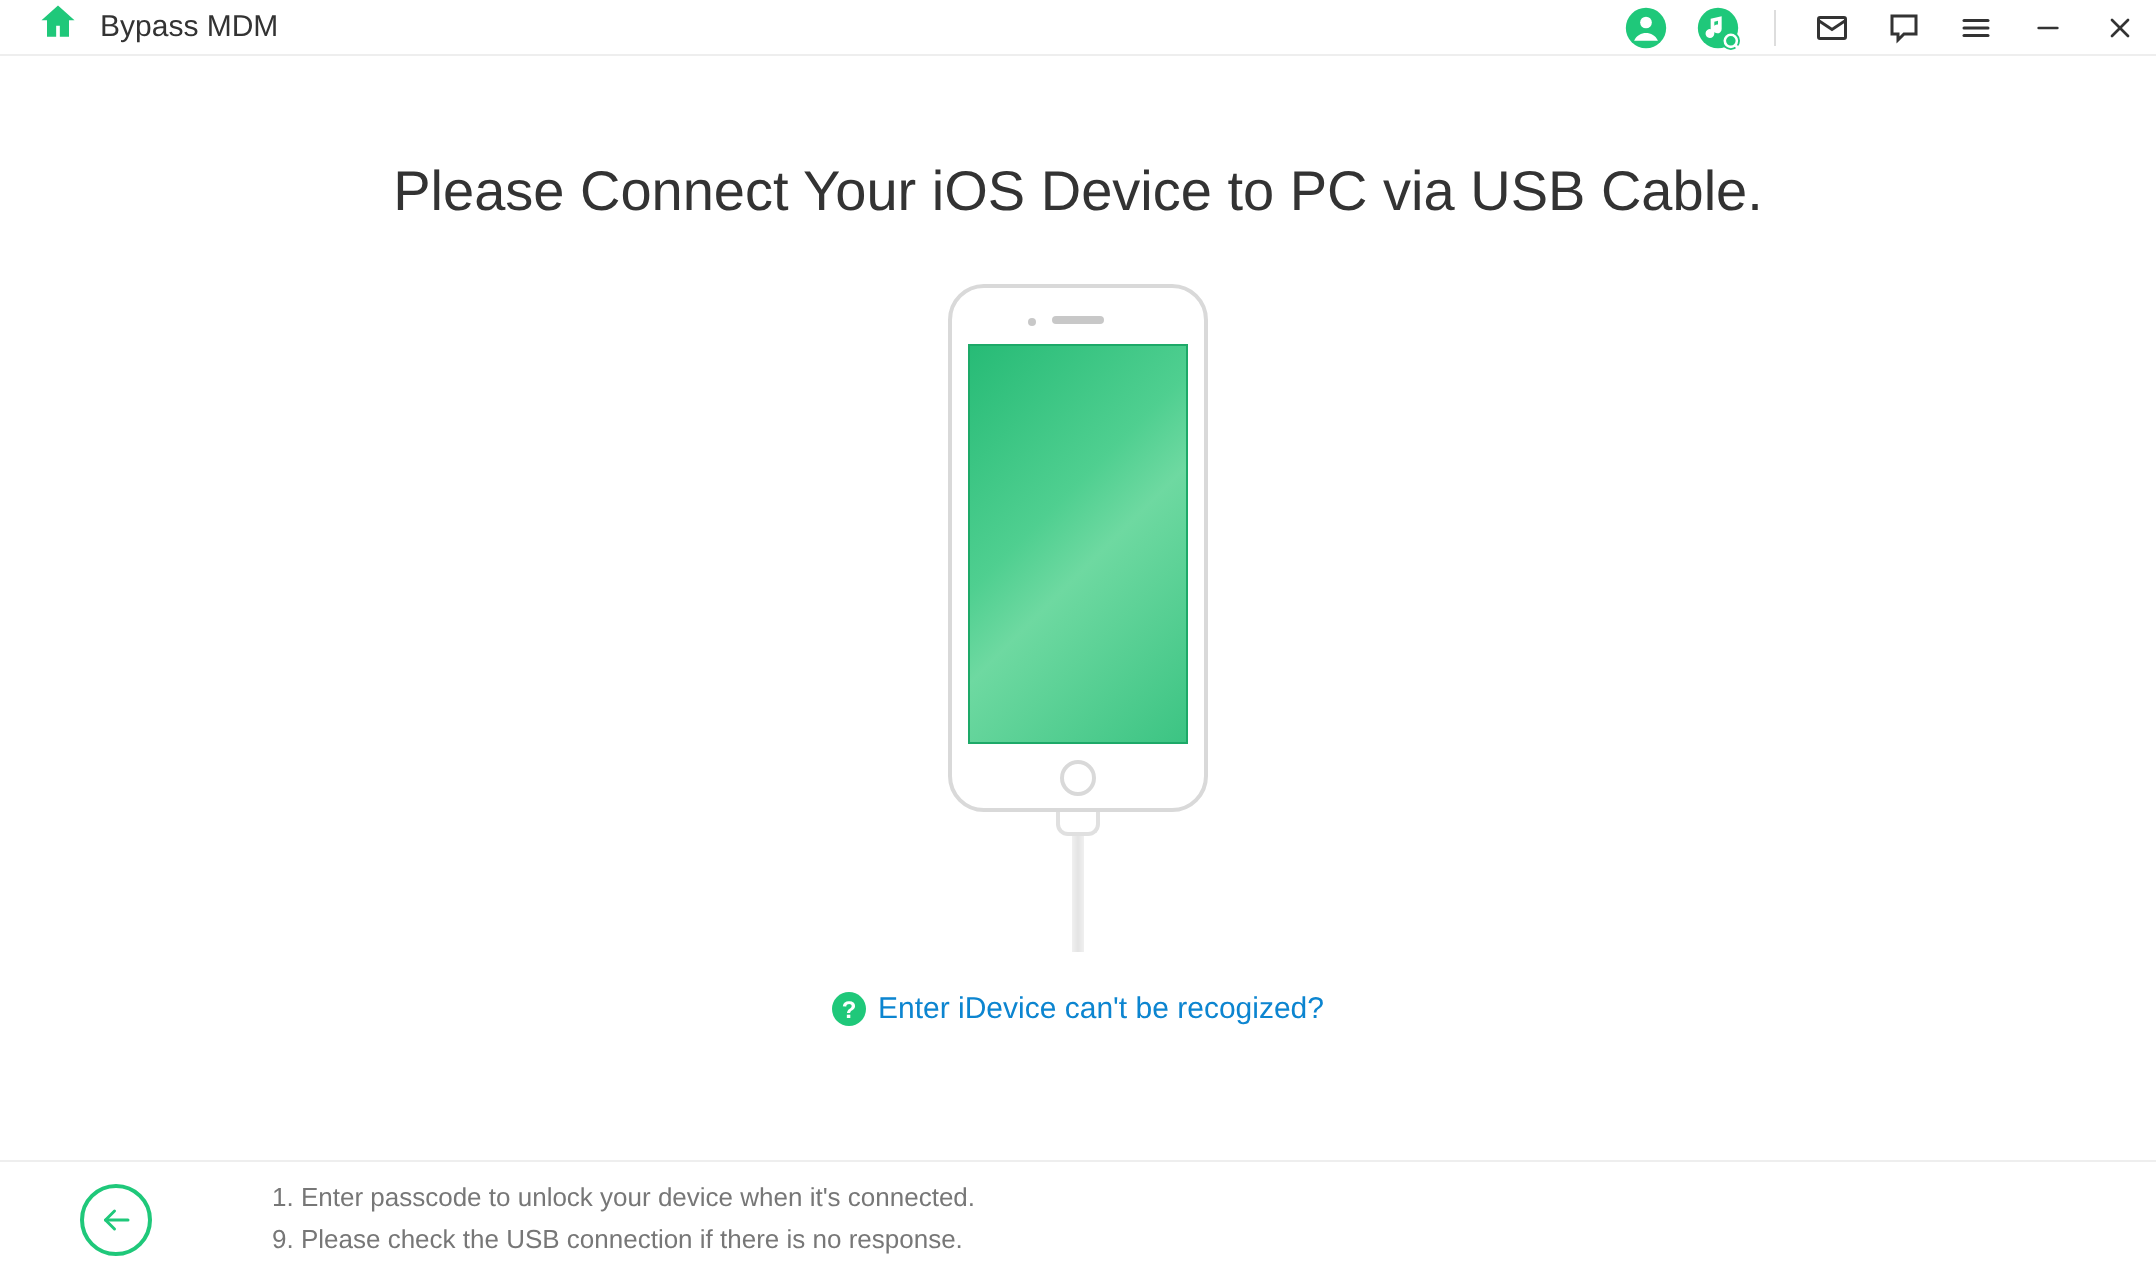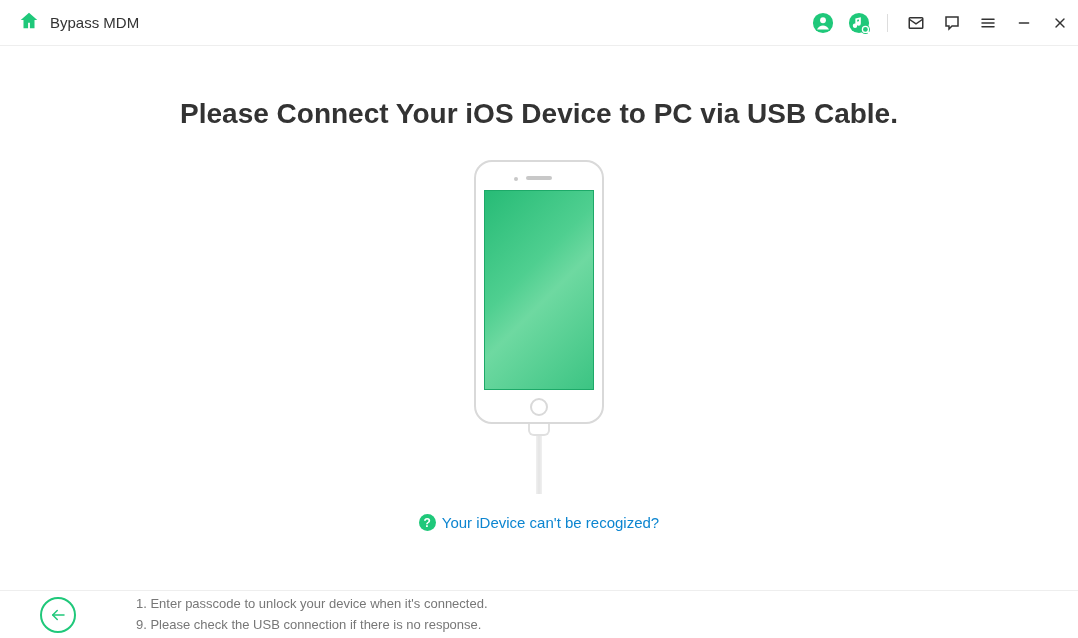--- a/index.html
+++ b/index.html
@@ -6,21 +6,21 @@
     body {
       font-family: -apple-system, BlinkMacSystemFont, "Segoe UI", Arial, sans-serif;
       background: #ffffff;
       width: 1078px;
       height: 638px;
       overflow: hidden;
       display: flex;
       flex-direction: column;
     }
     .header {
-      height: 46px;
+      height: 28px;
       display: flex;
       align-items: center;
       justify-content: space-between;
       padding: 0 2px 0 18px;
       border-bottom: 1px solid #eeeeee;
     }
     .header-left {
       display: flex;
       align-items: center;
       gap: 10px;
@@ -57,21 +57,21 @@
     .main {
       flex: 1;
       display: flex;
       flex-direction: column;
       align-items: center;
       position: relative;
     }
     .heading {
       margin-top: 52px;
       font-size: 28px;
-      font-weight: 700;
+      font-weight: 400;
       color: #333333;
       text-align: center;
     }
     .phone-stage {
       margin-top: 30px;
       display: flex;
       flex-direction: column;
       align-items: center;
     }
     .phone {
@@ -143,21 +143,21 @@
       background: #1fc87a;
       color: #ffffff;
       border-radius: 50%;
       display: flex;
       align-items: center;
       justify-content: center;
       font-size: 12px;
       font-weight: bold;
     }
     .footer {
-      height: 48px;
+      height: 58px;
       border-top: 1px solid #eeeeee;
       display: flex;
       align-items: center;
       padding: 0 40px;
       gap: 60px;
     }
     .back-btn {
       width: 36px;
       height: 36px;
       border: 2px solid #1fc87a;
@@ -245,21 +245,21 @@
       <div class="phone-speaker"></div>
       <div class="phone-screen"></div>
       <div class="phone-home"></div>
     </div>
     <div class="phone-port"></div>
     <div class="phone-cable"></div>
   </div>
 
   <div class="help-link">
     <span class="help-qmark">?</span>
-    <span>Your iDevice can't be recogized?</span>
+    <span>Enter iDevice can't be recogized?</span>
   </div>
 </div>
 
 <div class="footer">
   <div class="back-btn">
     <svg width="18" height="18" viewBox="0 0 24 24" fill="none" stroke="currentColor" stroke-width="2" stroke-linecap="round" stroke-linejoin="round">
         <line x1="20" y1="12" x2="5" y2="12"></line>
         <polyline points="11 6 5 12 11 18"></polyline>
       </svg>
   </div>

